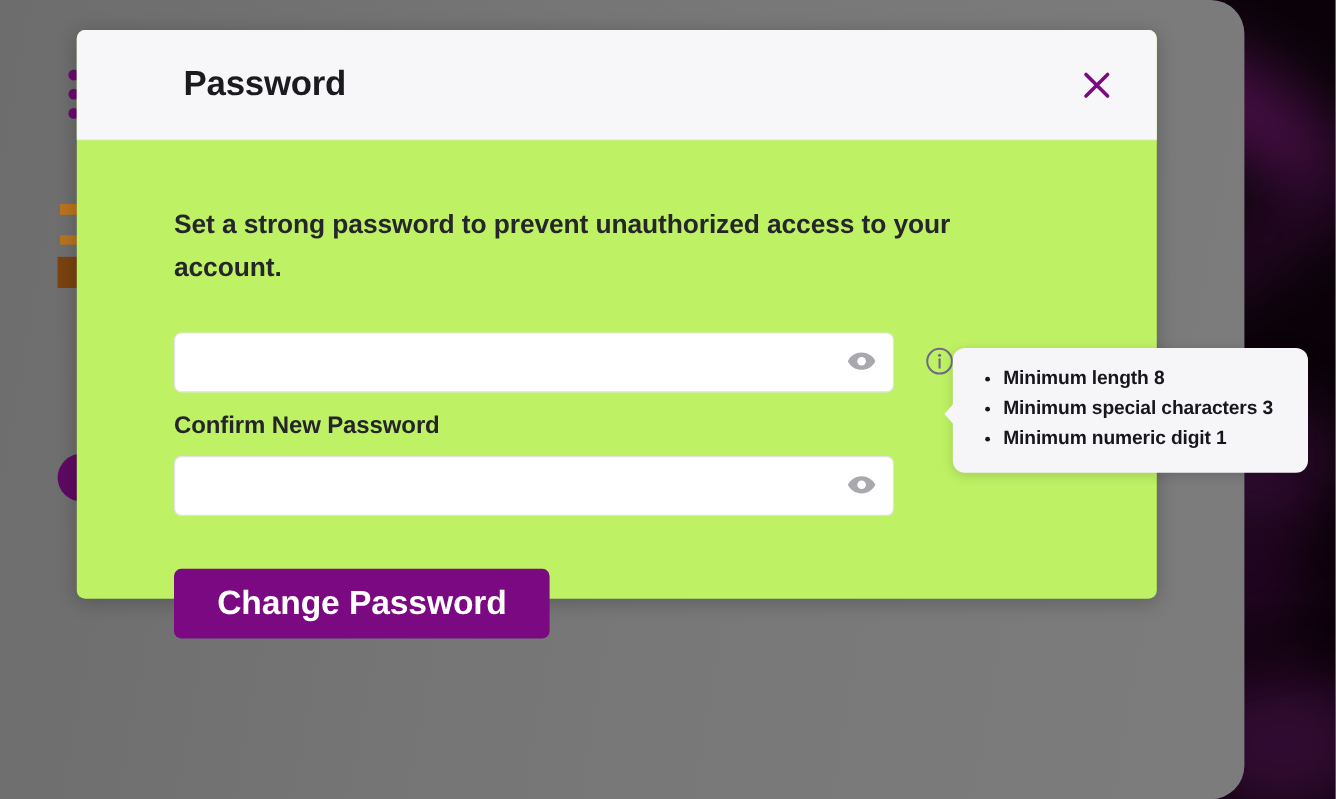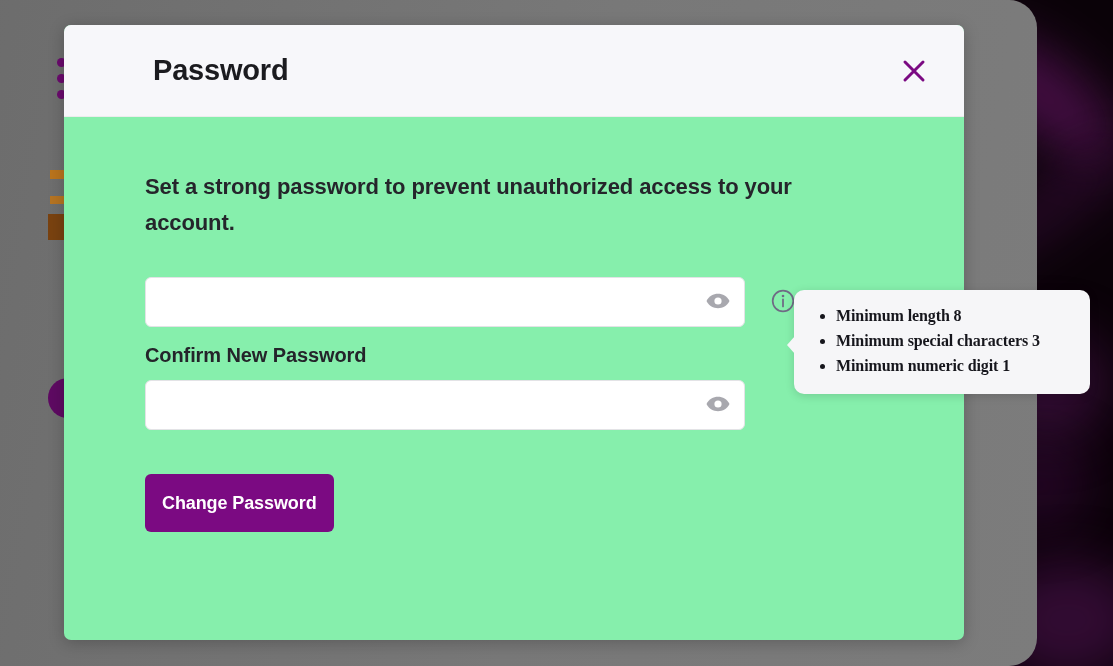--- a/index.html
+++ b/index.html
@@ -78,22 +78,22 @@
     width: 40px; height: 40px; border-radius: 50%;
     background: #5e0a62;
   }
 
   
   #modal {
     position: absolute;
     left: 64px;
     top: 25px;
     width: 900px;
-    height: 615px;
-    background: #86efac;
+    height: 474px;
+    background: #bef264;
     border-radius: 7px;
     box-shadow: 0 3px 16px rgba(0,0,0,.22);
     overflow: visible;
   }
 
   #modal-header {
     height: 92px;
     background: #f7f7fa;
     border-bottom: 1px solid #ececed;
     border-radius: 7px 7px 0 0;
@@ -191,21 +191,20 @@
   
   #password-rules-tooltip {
     position: absolute;
     left: 730px;
     top: 265px;
     width: 296px;
     background: #f6f6f8;
     border-radius: 10px;
     padding: 14px 18px 16px 22px;
     box-shadow: 0 2px 10px rgba(0,0,0,.14);
-    font-family: Liberation Serif, serif;
   }
   #password-rules-tooltip::before {
     content: "";
     position: absolute;
     left: -7px;
     top: 46px;
     width: 0; height: 0;
     border-top: 9px solid transparent;
     border-bottom: 9px solid transparent;
     border-right: 8px solid #f6f6f8;
@@ -219,26 +218,26 @@
     font-weight: bold;
     line-height: 1.55;
     color: #16161c;
     letter-spacing: -.1px;
   }
 
   
   #submit-row { padding: 44px 0 0 81px; }
   #change-password-button {
     height: 58px;
-    padding: 0 17px;
+    padding: 0 36px;
     background: #7b0a82;
     color: #ffffff;
     border: none;
     border-radius: 6px;
-    font-size: 18px;
+    font-size: 28px;
     font-weight: bold;
     font-family: "Liberation Sans", sans-serif;
     letter-spacing: -.1px;
     cursor: pointer;
   }
 </style>
 </head>
 <body>
 
 <div id="app-background">

